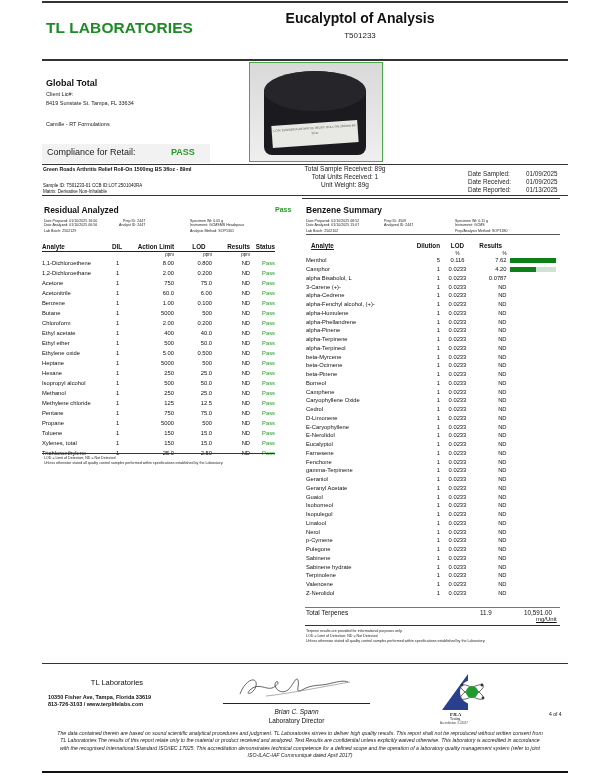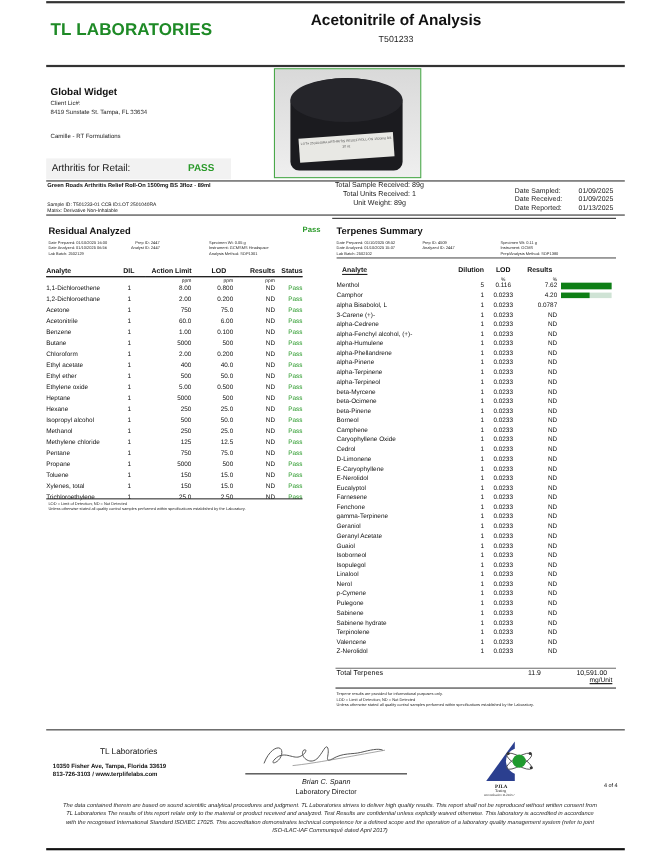--- a/index.html
+++ b/index.html
@@ -42,37 +42,37 @@
   .sig-line { left: 223px; top: 703px; width: 147px; height: 1px; background: #222; }
   .sig-name { left: 223px; width: 147px; top: 708px; text-align: center; font-size: 6.5px; font-style: italic; }
   .sig-title { left: 223px; width: 147px; top: 717px; text-align: center; font-size: 6.5px; }
   .disclaimer { left: 55px; width: 490px; top: 730px; text-align: center; font-size: 5.2px; font-style: italic; line-height: 7.4px; color: #222; }
 </style>
 </head>
 <body>
 
 <div class="rule" style="top:1px;height:1.5px;"></div>
 <div class="abs logo">TL LABORATORIES</div>
-<div class="abs coa-title">Acetonitrile of Analysis</div>
+<div class="abs coa-title">Eucalyptol of Analysis</div>
 <div class="abs coa-id">T501233</div>
 <div class="rule" style="top:59px;height:1.5px;"></div>
 
-<div class="abs client-name">Global Widget</div>
+<div class="abs client-name">Global Total</div>
 <div class="abs small" style="left:46px;top:91px;">Client Lic#:</div>
 <div class="abs small" style="left:46px;top:100px;">8419 Sunstate St. Tampa, FL 33634</div>
 <div class="abs small" style="left:46px;top:121px;">Camille - RT Formulations</div>
 
 <div class="abs photo">
   <div class="jar"></div>
   <div class="jar-lid"></div>
   <div class="jar-label">LOT# 2501040RA ARTHRITIS RELIEF ROLL-ON 1500mg BS 3fl oz</div>
 </div>
 
 <div class="abs compliance">
-  <span class="label">Arthritis for Retail:</span>
+  <span class="label">Compliance for Retail:</span>
   <span class="val">PASS</span>
 </div>
 <div class="rule" style="top:164px;height:1px;"></div>
 
 <div class="abs meta-bold" style="left:43px;top:166px;">Green Roads Arthritis Relief Roll-On 1500mg BS 3floz - 89ml</div>
 <div class="abs" style="left:43px;top:183px;font-size:4.5px;">Sample ID: T501233-01 CCB ID:LOT 2501040RA</div>
 <div class="abs" style="left:43px;top:189px;font-size:4.5px;">Matrix: Derivative Non-Inhalable</div>
 <div class="abs center-info" style="top:165px;">Total Sample Received: 89g</div>
 <div class="abs center-info" style="top:173px;">Total Units Received: 1</div>
 <div class="abs center-info" style="top:181px;">Unit Weight: 89g</div>
@@ -276,21 +276,21 @@
         <td style="text-align:right;">ND</td>
         <td style="text-align:right;color:#2a9a2a;">Pass</td>
       </tr>
     </tbody>
 </table>
 <div class="abs" style="left:42px;top:453px;width:233px;height:1.2px;background:#333;"></div>
 <div class="abs tiny" style="left:44px;top:456px;">LOD = Limit of Detection; ND = Not Detected</div>
 <div class="abs tiny" style="left:44px;top:461px;">Unless otherwise stated all quality control samples performed within specifications established by the Laboratory.</div>
 
 <div class="abs" style="left:302px;top:198px;width:258px;height:1.2px;background:#333;"></div>
-<div class="abs sec-title" style="left:306px;top:205px;">Terpenes Summary</div>
+<div class="abs sec-title" style="left:306px;top:205px;">Benzene Summary</div>
 <div class="abs tiny" style="left:306px;top:219px;">Date Prepared: 01/10/2025 08:52</div>
 <div class="abs tiny" style="left:306px;top:223px;">Date Analyzed: 01/10/2025 15:07</div>
 <div class="abs tiny" style="left:306px;top:229px;">Lab Batch: 2502102</div>
 <div class="abs tiny" style="left:384px;top:219px;">Prep ID: 4509</div>
 <div class="abs tiny" style="left:384px;top:223px;">Analyzed ID: 2447</div>
 <div class="abs tiny" style="left:455px;top:219px;">Specimen Wt: 0.11 g</div>
 <div class="abs tiny" style="left:455px;top:223px;">Instrument: GCMS</div>
 <div class="abs tiny" style="left:455px;top:229px;">Prep/Analysis Method: SOP1380</div>
 <div class="abs" style="left:306px;top:234px;width:254px;height:0.8px;background:#555;"></div>
 

